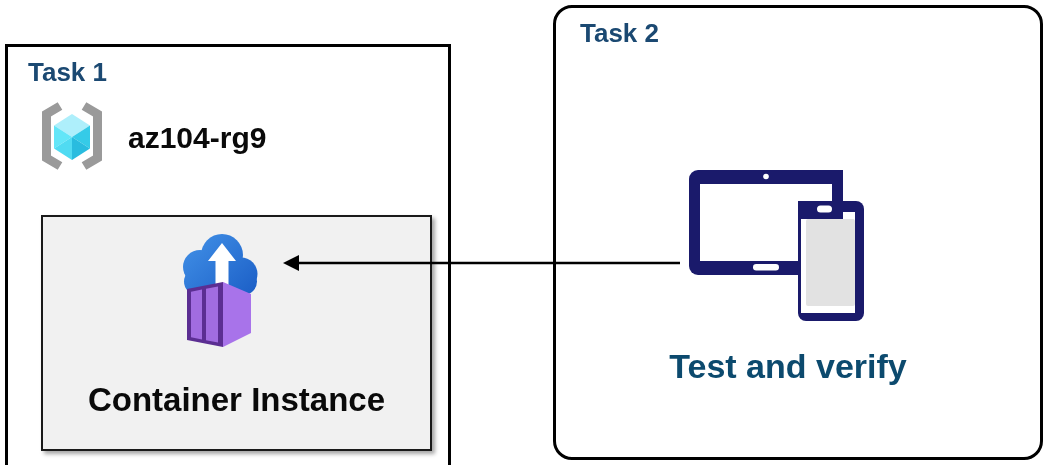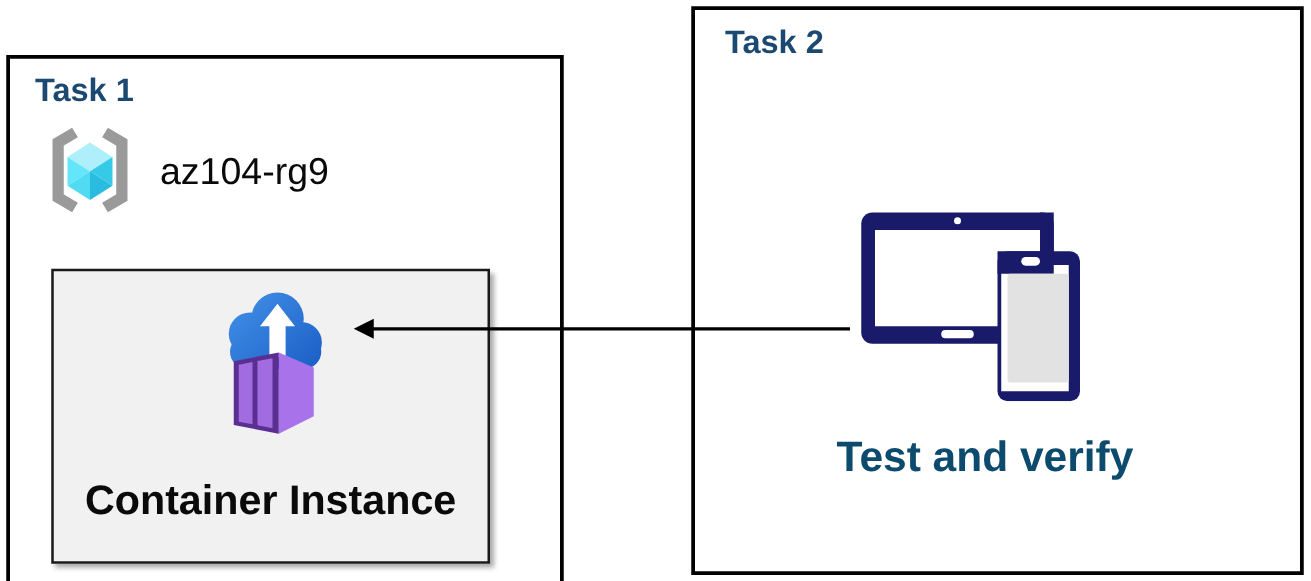--- a/index.html
+++ b/index.html
@@ -10,39 +10,40 @@
     font-family:"Liberation Sans", sans-serif;
     overflow:hidden;
   }
   .task-box{
     position:absolute;
     background:#ffffff;
     border:3px solid #000000;
     box-sizing:border-box;
   }
   #task1-box{left:5px;top:5px;width:446px;height:455px;margin-top:39px;}
-  #task2-box{left:553px;top:5px;width:490px;height:455px;}
+  #task2-box{left:553px;top:5px;width:490px;height:455px;border-radius:19px;}
   .task-title{
     position:absolute;
     font-size:26px;font-weight:bold;color:#1B4972;
     letter-spacing:0px;white-space:nowrap;
   }
   #task1-box .task-title{left:20px;top:10px;}
   #task2-box .task-title{left:24px;top:10px;}
   .rg-icon{position:absolute;left:25px;top:54px;}
   .rg-label{
     position:absolute;left:120px;top:74px;
-    font-size:30px;font-weight:normal;color:#0a0a0a;white-space:nowrap;
+    font-size:30px;font-weight:bold;color:#0a0a0a;white-space:nowrap;
   }
   .inner-box{
     position:absolute;left:33px;top:168px;
     width:347px;height:232px;
     background:#F1F1F1;
     border:2.5px solid #1A1A1A;
     box-shadow:3px 3px 4px rgba(0,0,0,0.35);
+    padding-left:40px;
   }
   .ci-icon{position:absolute;left:131px;top:13px;}
   .ci-label{
     position:absolute;left:0;top:164px;width:100%;
     text-align:center;
     font-size:33px;font-weight:bold;color:#0a0a0a;white-space:nowrap;
   }
   .devices-icon{position:absolute;left:132px;top:161px;}
   .t2-caption{
     position:absolute;left:2px;top:339px;width:460px;

